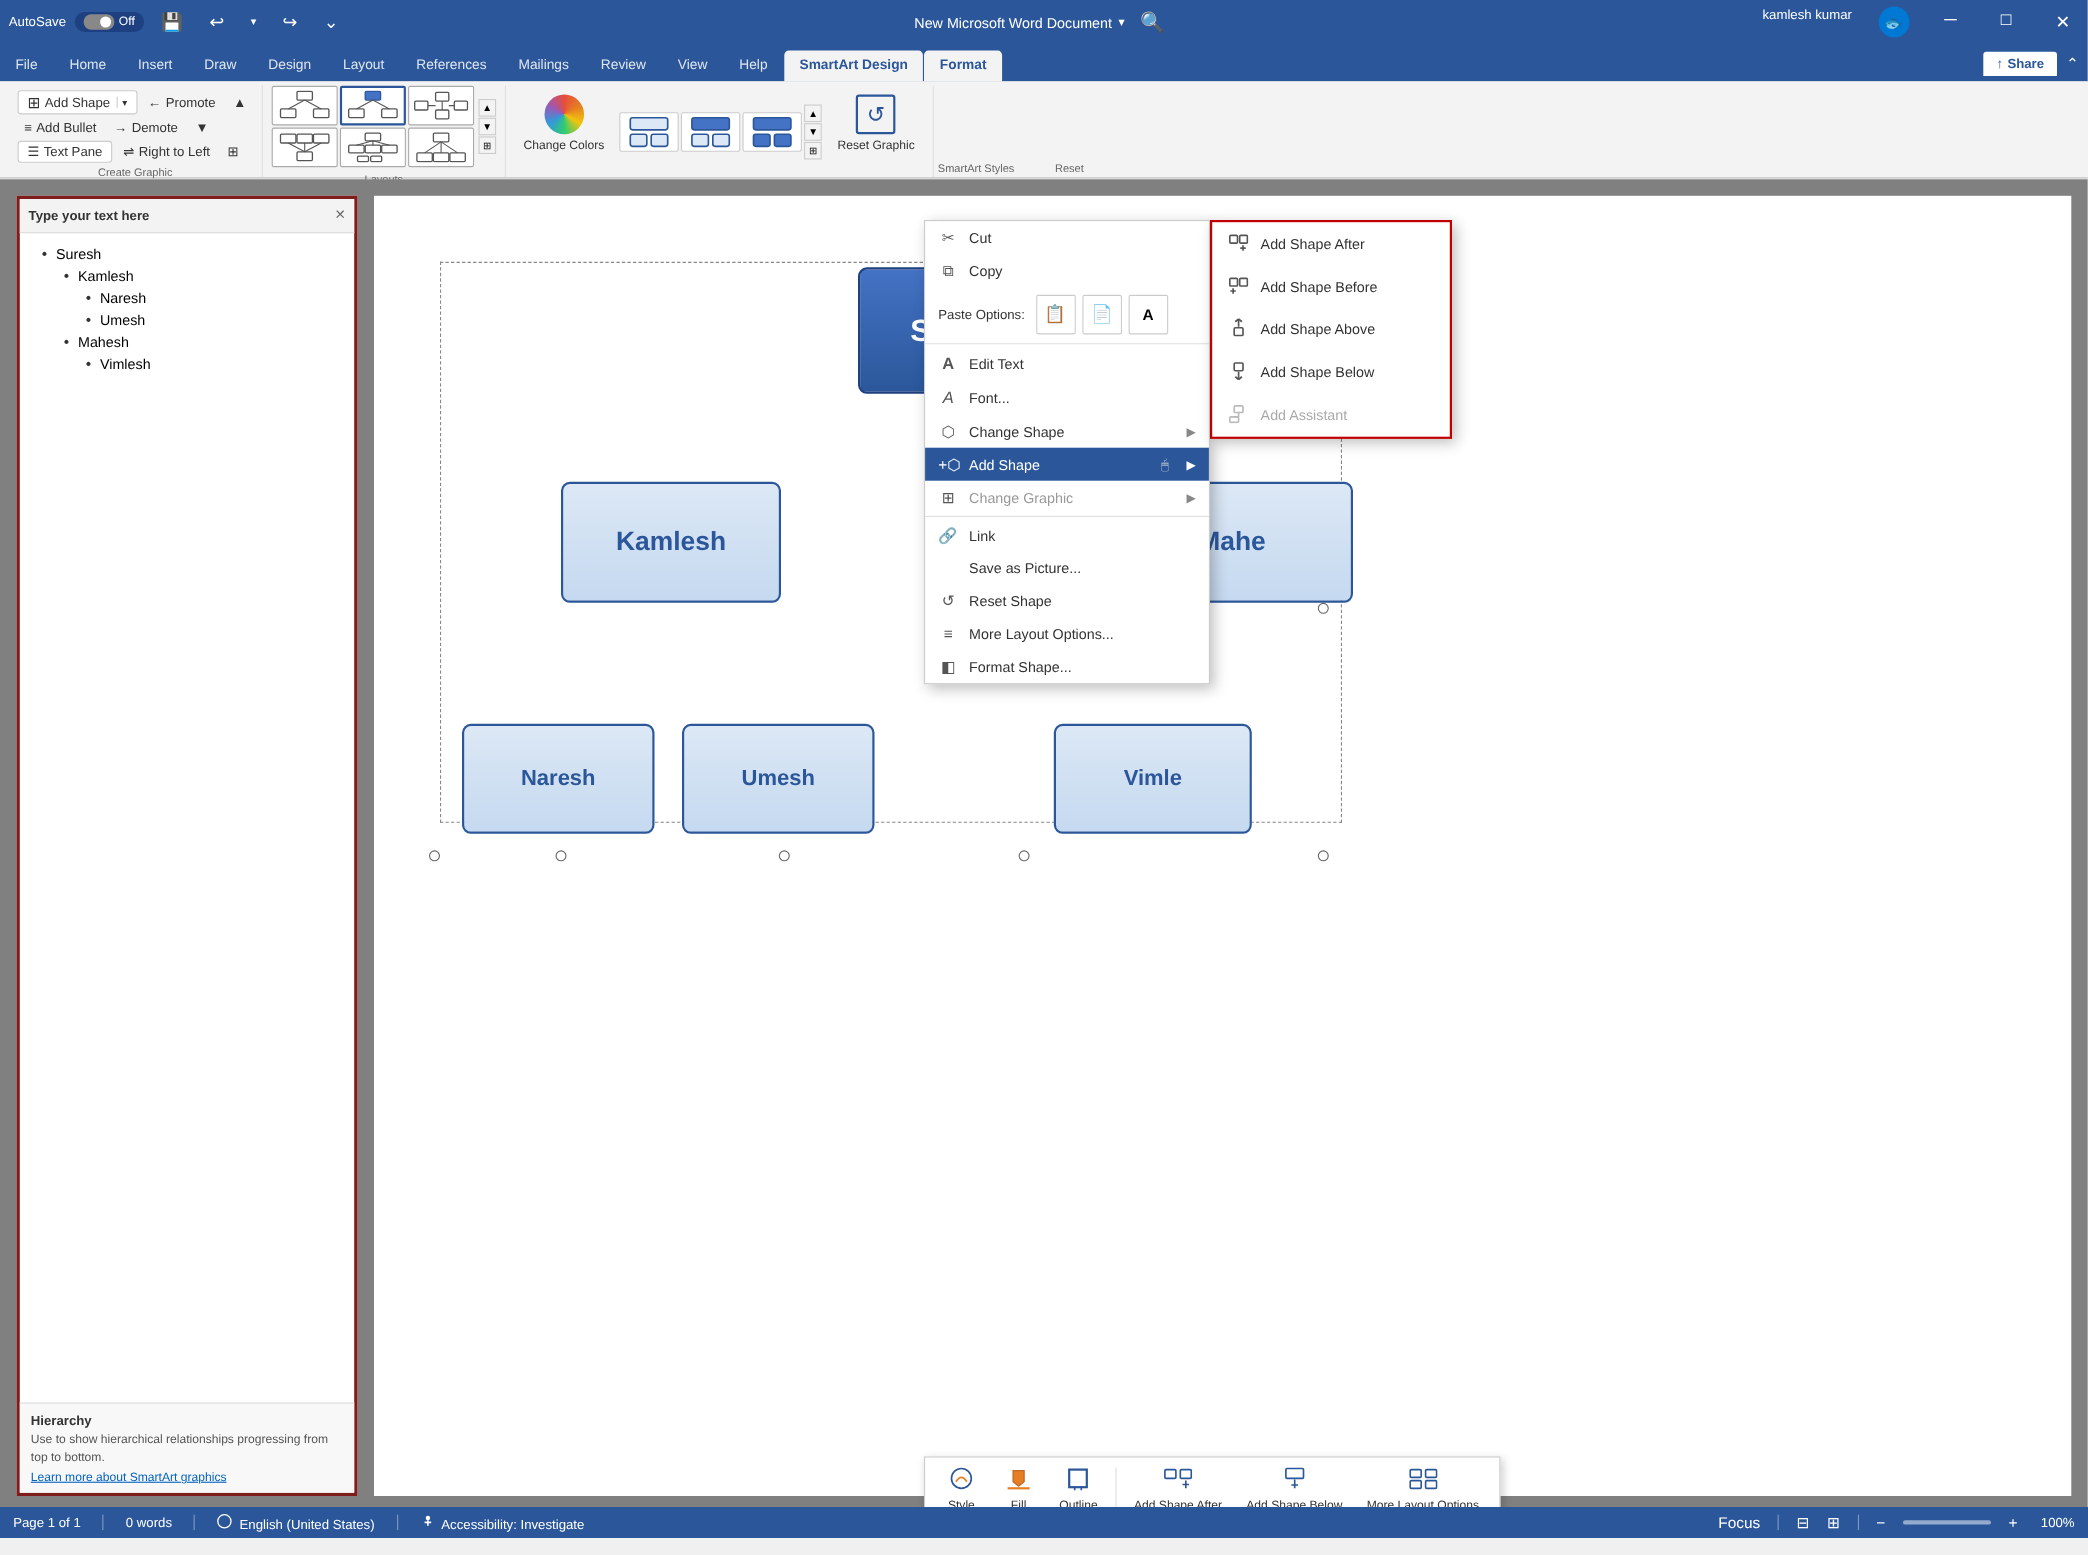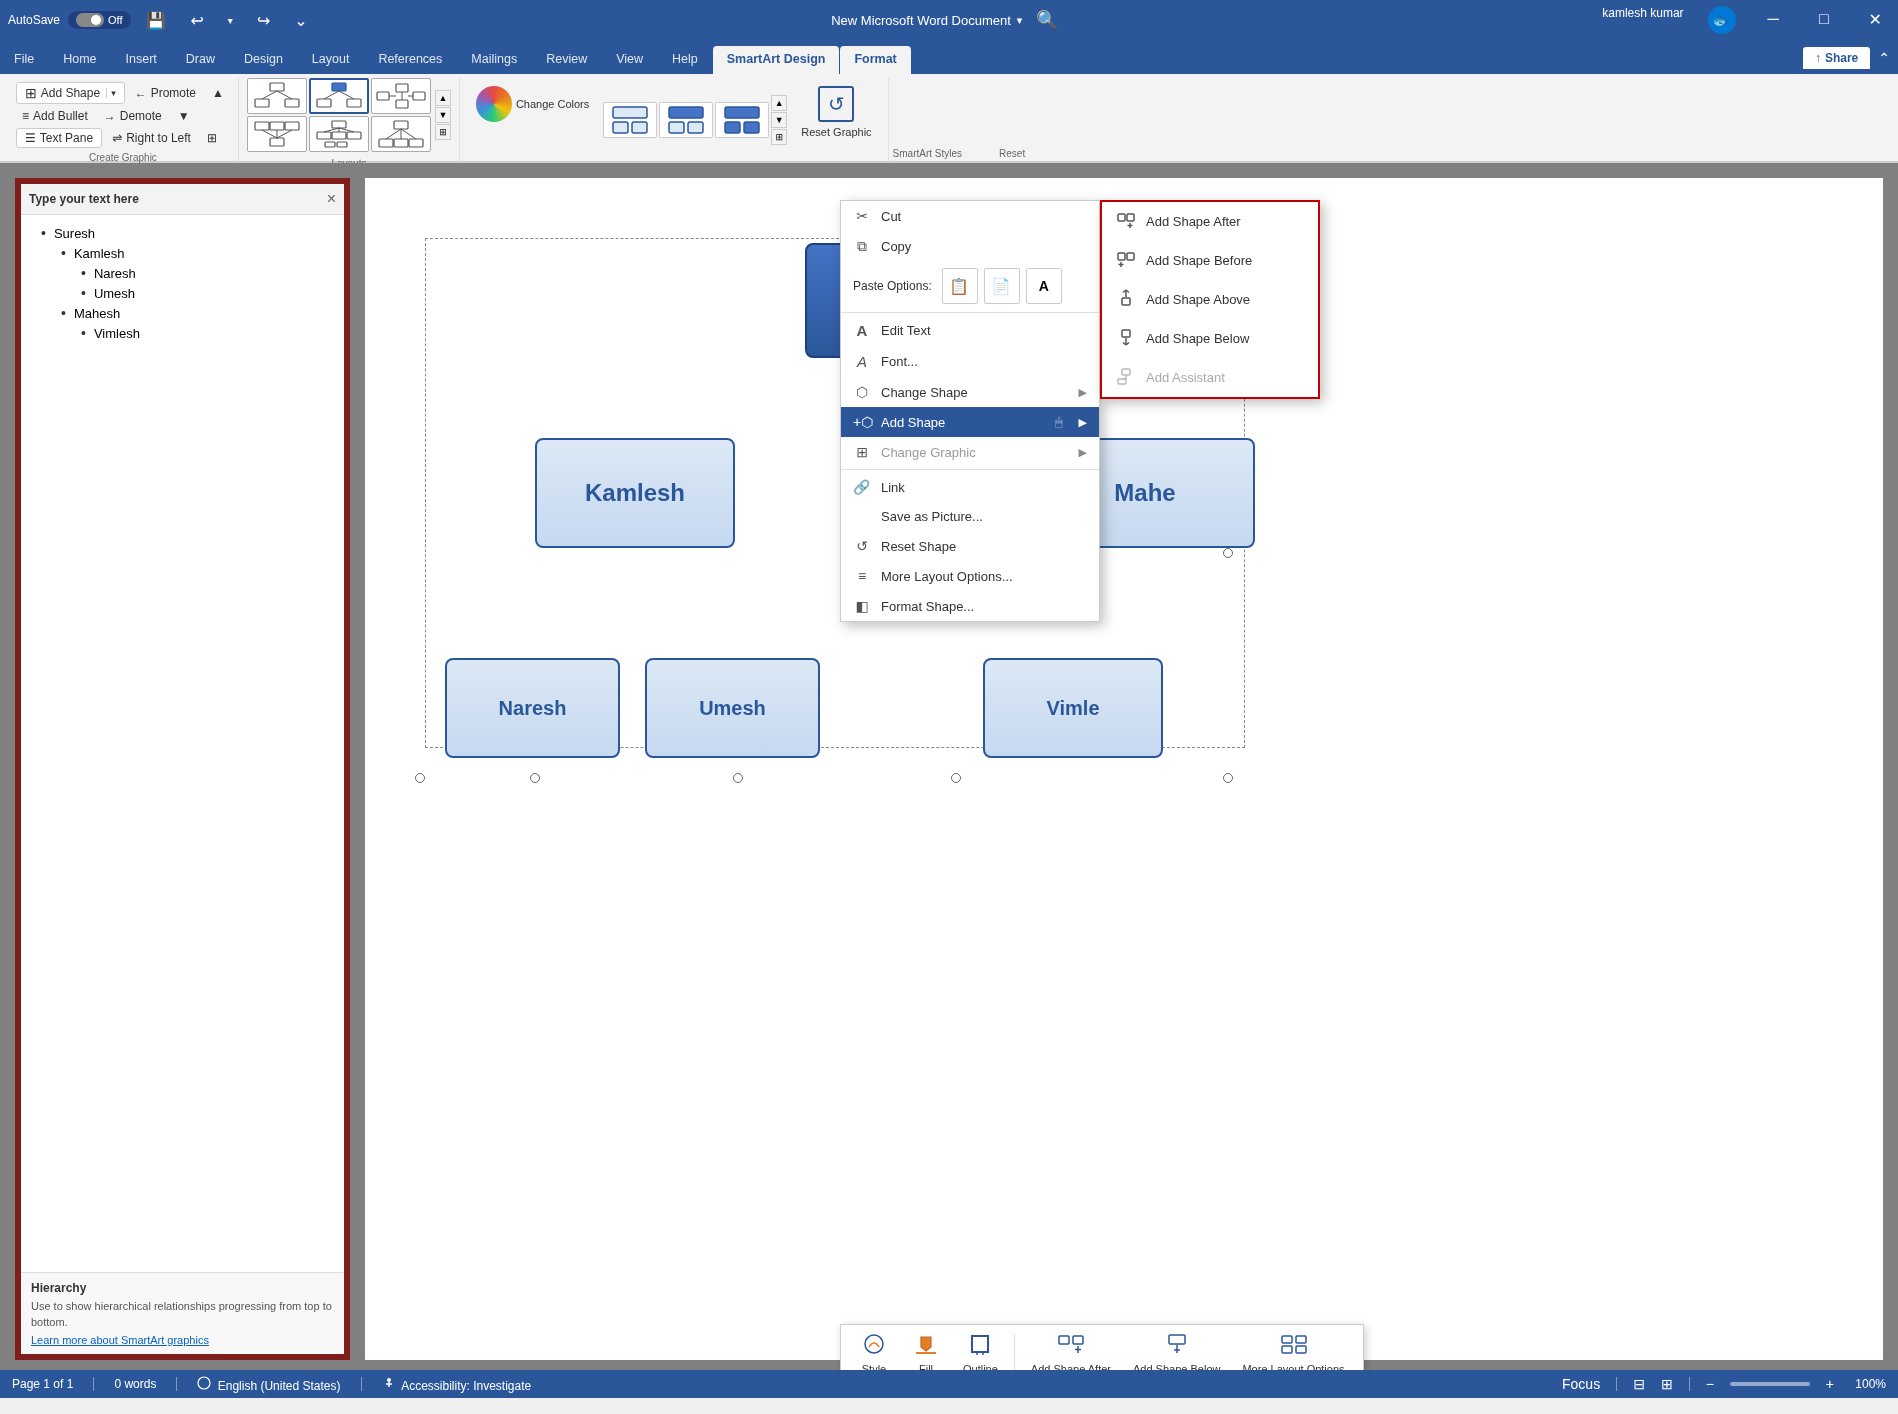--- a/index.html
+++ b/index.html
@@ -51,23 +51,23 @@
     .style-item { width: 54px; height: 36px; border: 1px solid #ccc; background: white; cursor: pointer; border-radius: 2px; display: flex; align-items: center; justify-content: center; font-size: 10px; color: #555; }
 
     .reset-btn { display: flex; flex-direction: column; align-items: center; padding: 6px 10px; cursor: pointer; border-radius: 3px; font-size: 11px; color: #333; background: none; border: none; }
     .reset-icon { width: 36px; height: 36px; border: 2px solid #2b579a; border-radius: 3px; display: flex; align-items: center; justify-content: center; color: #2b579a; font-size: 20px; }
 
     
     #doc-area { background: #808080; height: calc(1414px - 40px - 88px - 18px - 28px - 28px); display: flex; position: relative; overflow: hidden; }
 
     
     #text-pane {
-      width: 335px;
+      width: 310px;
       background: white;
-      border: 6px solid #7f1d1d;
+      border: 3px solid #7f1d1d;
       margin: 15px 0 15px 15px;
       flex-shrink: 0;
       display: flex;
       flex-direction: column;
       position: relative;
     }
     #text-pane-header { display: flex; align-items: center; justify-content: space-between; padding: 6px 8px; background: #f3f3f3; border-bottom: 1px solid #ddd; font-size: 12px; font-weight: 600; color: #333; }
     #text-pane-close { background: none; border: none; cursor: pointer; font-size: 16px; color: #666; }
     #text-pane-editor { flex: 1; padding: 8px 12px; overflow-y: auto; font-size: 13px; }
     .tp-item { display: flex; align-items: center; gap: 4px; padding: 2px 0; }
@@ -398,21 +398,21 @@
           <button class="scroll-btn">▼</button>
           <button class="scroll-btn">⊞</button>
         </div>
       </div>
       <div class="ribbon-group-label" style="width:100%; text-align:center; font-size:10px; color:#666; padding:2px 0;">Layouts</div>
     </div>
 
     <div class="ribbon-group" style="flex-direction:row; align-items:stretch; border-right:1px solid #e0e0e0; gap:6px; padding:4px 8px;">
 
       <div style="display:flex; flex-direction:column; align-items:center; justify-content:flex-start;">
-        <button class="change-colors-btn" style="display:flex; flex-direction:row; align-items:center; gap:4px; padding:4px 8px; background:none; border:none; cursor:pointer;">
+        <button class="change-colors-btn" style="display:flex; flex-direction:column; align-items:center; gap:4px; padding:4px 8px; background:none; border:none; cursor:pointer;">
           <div class="color-palette-icon"></div>
           <span style="font-size:11px; color:#333; white-space:nowrap;">Change Colors</span>
         </button>
       </div>
 
       <div style="display:flex; align-items:center; gap:2px;">
         <div class="style-item">
           <svg width="44" height="30" viewBox="0 0 44 30">
             <rect x="5" y="2" width="34" height="11" fill="#dce8f5" stroke="#2b579a" stroke-width="1.5" rx="2"></rect>
             <rect x="5" y="17" width="15" height="11" fill="#dce8f5" stroke="#2b579a" stroke-width="1.5" rx="2"></rect>

